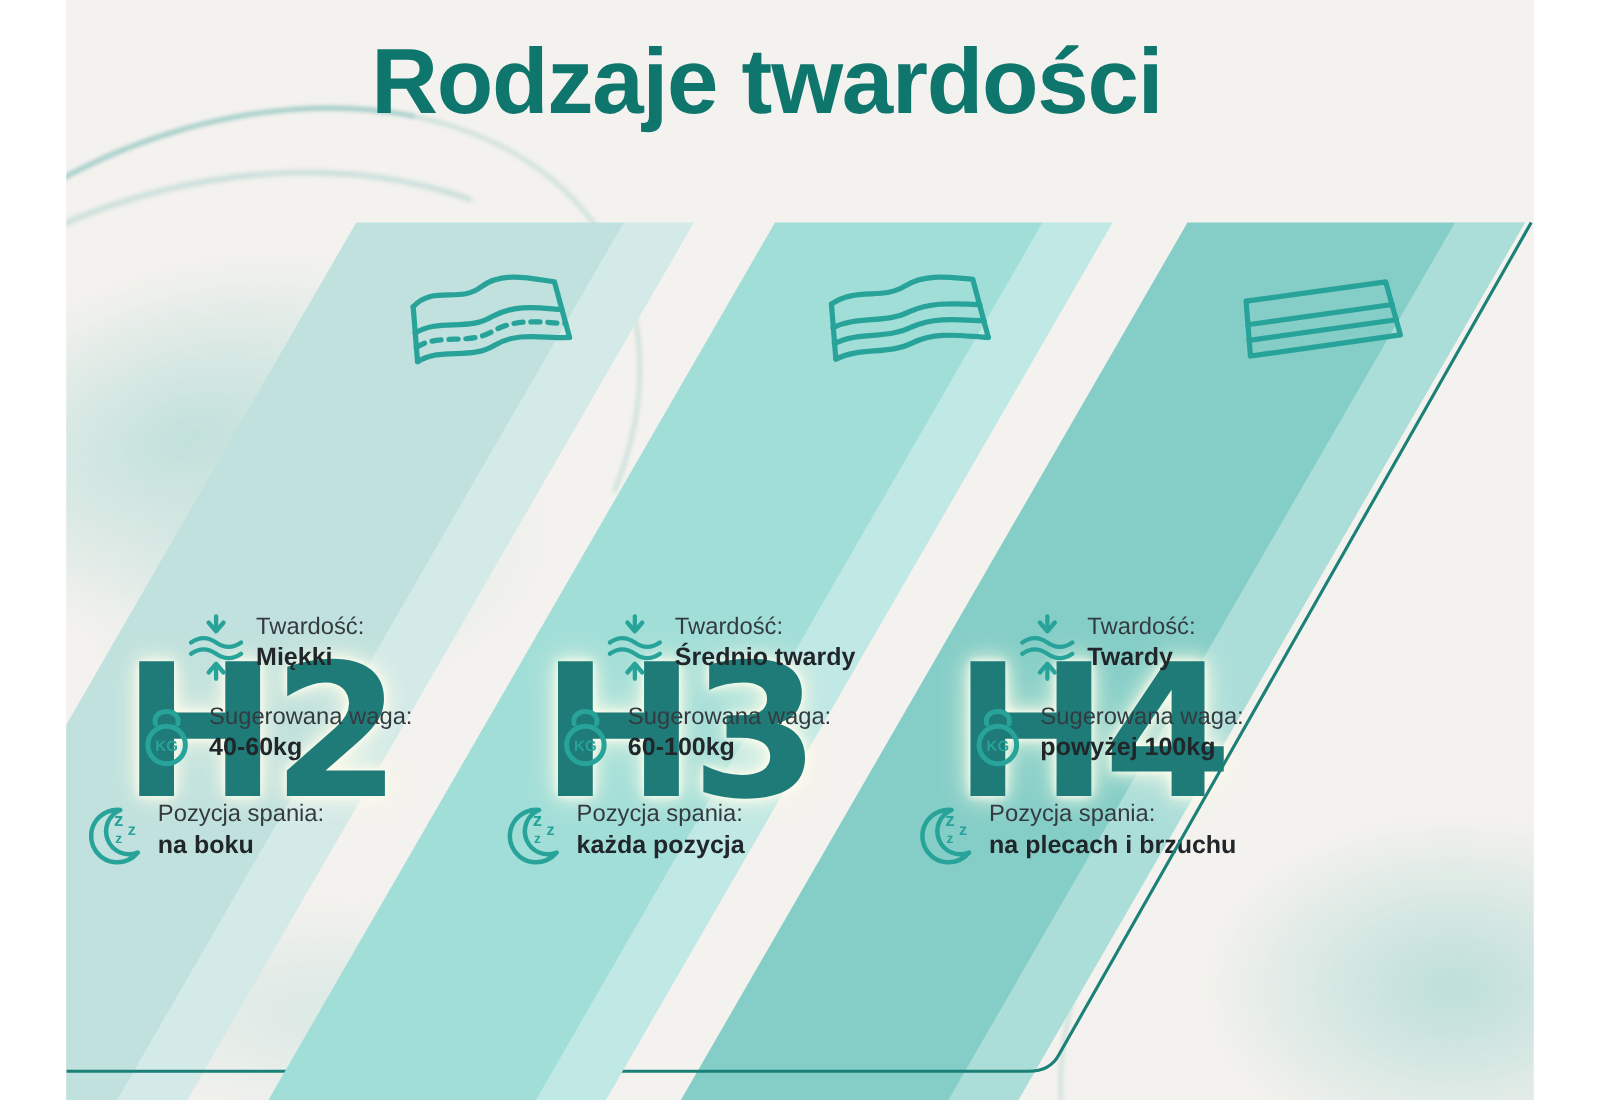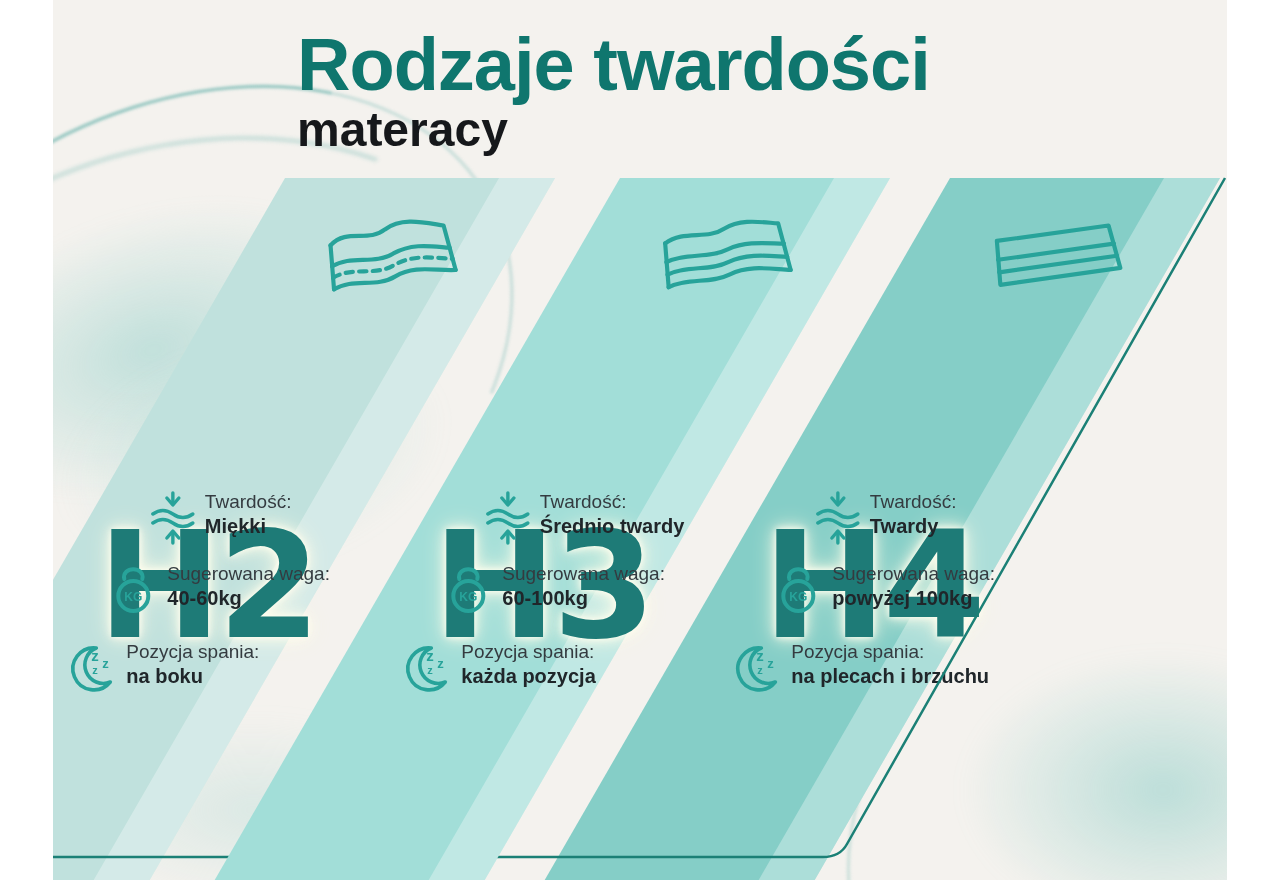--- a/index.html
+++ b/index.html
@@ -73,21 +73,20 @@
     <div class="swirl arc sw6"></div>
     <div class="swirl arc sw7"></div>
     <div class="swirl sw8"></div>
 
     <svg class="deco-line" width="1174" height="880" viewBox="0 0 1174 880">
       <path d="M0,857 L770,857 Q787,857 794,844 L1172,178" fill="none" stroke="#1b8076" stroke-width="2.5"></path>
     </svg>
 
     <div class="title-block">
       <div class="title-main">Rodzaje twardości</div>
-      <div class="title-sub">materacy</div>
     </div>
 
     <div class="panel panel-0">
       <div class="strip"></div>
 
       <div class="unskew mattress">
         <svg width="136" height="96" viewBox="0 0 130 92">
           <g class="icon-stroke" stroke-width="4">
             <path d="M10,26 C28,12 46,30 64,20 C82,11 102,20 120,26 L124,70"></path>
             <path d="M10,26 L6,68"></path>

